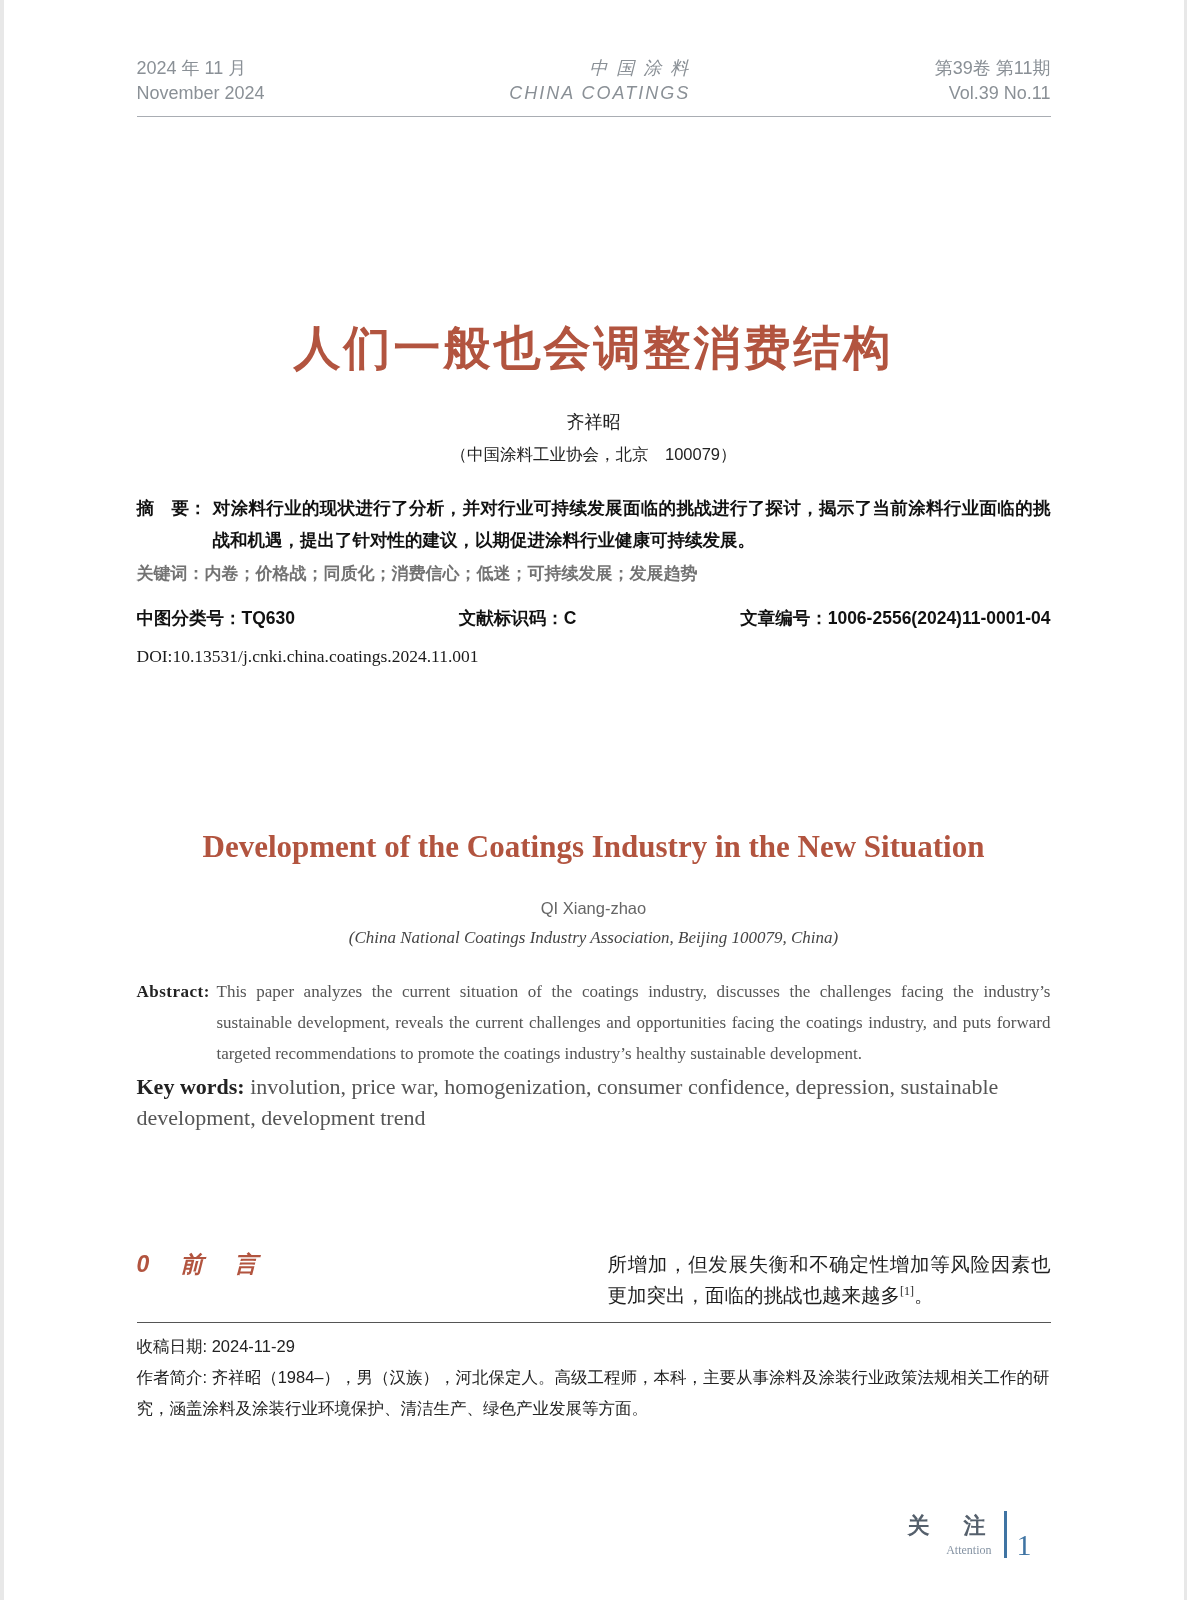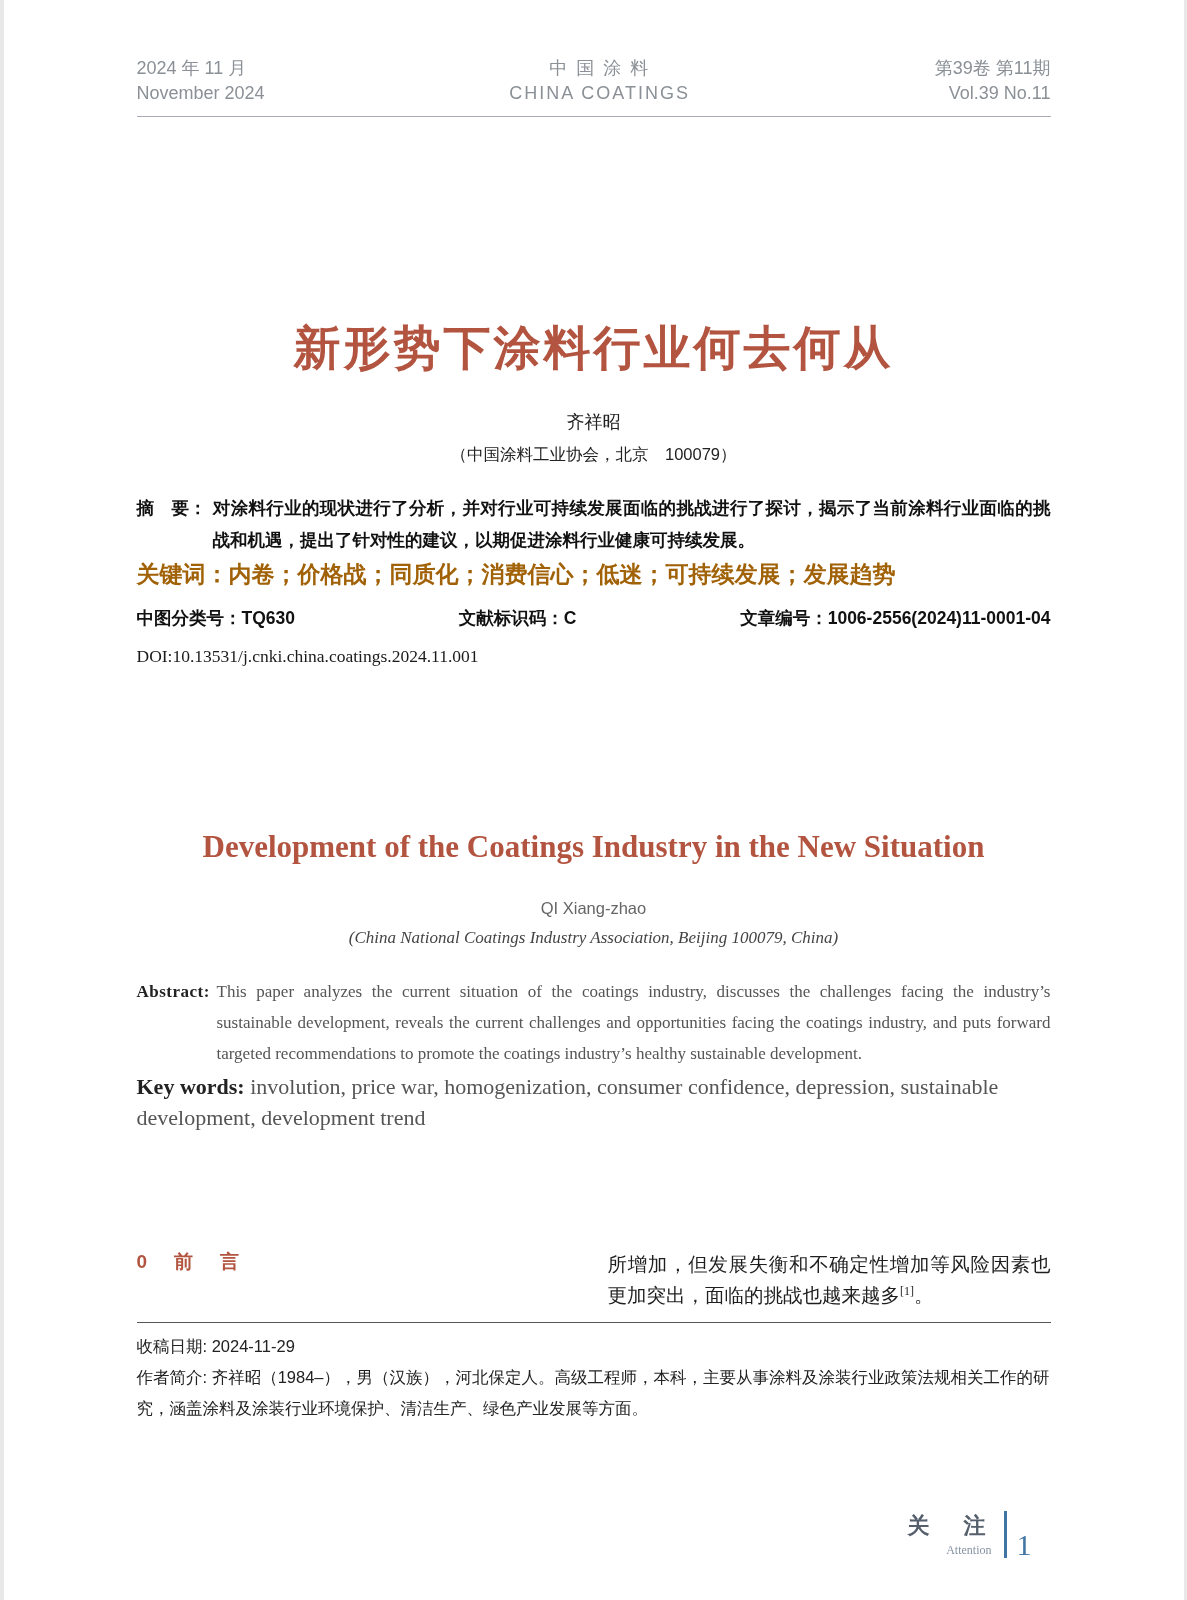--- a/index.html
+++ b/index.html
@@ -23,21 +23,21 @@
     justify-content: space-between;
     align-items: flex-end;
     border-bottom: 1.5px solid #a9adb3;
     padding-bottom: 10px;
     color: #8a9096;
     font-size: 18px;
     line-height: 1.38;
   }
   .rh-col { white-space: nowrap; }
   .rh-left  { text-align: left; }
-  .rh-center{ text-align: center; letter-spacing: 2px; }
+  .rh-center{ text-align: right; letter-spacing: 2px; font-style: italic; }
   .rh-right { text-align: right; }
 
   
   .title-zh {
     margin-top: 200px;
     text-align: center;
     font-size: 47px;
     font-weight: 800;
     letter-spacing: 3px;
     color: #b2543f;
@@ -48,21 +48,21 @@
   .abs-zh {
     margin-top: 26px;
     font-size: 17.5px;
     font-weight: 600;
     line-height: 32px;
     color: #111;
     text-align: justify;
     padding-left: 76px;
   }
   .abs-zh .hang-label { display: inline-block; width: 76px; margin-left: -76px; font-weight: 700; }
-  .kw-zh { margin-top: 2px; font-size: 23px; font-weight: 600; line-height: 32px; color: #a16207; }
+  .kw-zh { margin-top: 2px; font-size: 17px; font-weight: 600; line-height: 32px; color: #737373; }
   .kw-zh .lbl { font-weight: 700; }
 
   .class-row {
     margin-top: 16px;
     display: flex;
     justify-content: space-between;
     font-size: 17.5px;
     font-weight: 600;
     color: #111;
   }
@@ -109,25 +109,26 @@
   .kw-en .lbl { font-weight: 700; color: #222; }
 
   
   .body-cols {
     margin-top: 116px;
     display: flex;
     gap: 28px;
   }
   .col { width: 446.5px; }
   .sec-head {
-    font-size: 19px;
+    font-size: 23px;
     font-weight: 800;
     color: #b2543f;
     letter-spacing: 4px;
     margin-bottom: 16px;
+    font-style: italic;
   }
   .para {
     font-family: "Liberation Serif", serif;
     font-size: 19.5px;
     line-height: 31.6px;
     color: #1f1f1f;
     text-align: justify;
   }
   .para.indent { text-indent: 2em; }
   .para sup { font-size: 12px; vertical-align: super; line-height: 0; }
@@ -178,21 +179,21 @@
       <div class="rh-col rh-center">
         <div>中 国 涂 料</div>
         <div>CHINA COATINGS</div>
       </div>
       <div class="rh-col rh-right">
         <div>第39卷 第11期</div>
         <div>Vol.39  No.11</div>
       </div>
     </div>
 
-    <h1 class="title-zh">新形势下涂料行业何去何从</h1>
+    <h1 class="title-zh">人们一般也会调整消费结构</h1>
     <div class="author-zh">齐祥昭</div>
     <div class="affil-zh">（中国涂料工业协会，北京　100079）</div>
 
     <p class="abs-zh"><span class="hang-label">摘　要：</span><span>对涂料行业的现状进行了分析，并对行业可持续发展面临的挑战进行了探讨，揭示了当前涂料行业面临的挑战和机遇，提出了针对性的建议，以期促进涂料行业健康可持续发展。</span></p>
 
     <p class="kw-zh"><span class="lbl">关键词：</span><span>内卷；价格战；同质化；消费信心；低迷；可持续发展；发展趋势</span></p>
 
     <div class="class-row">
       <span>中图分类号：TQ630</span>
       <span>文献标识码：C</span>

